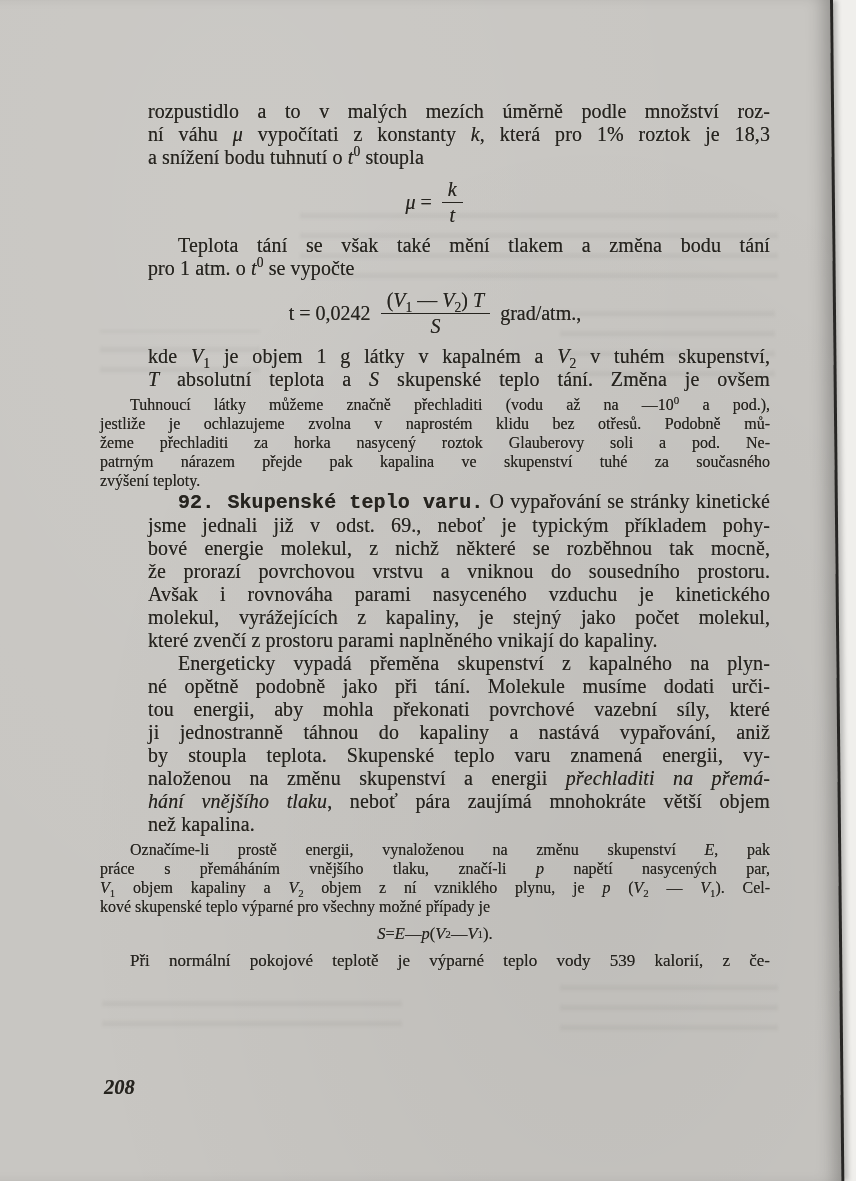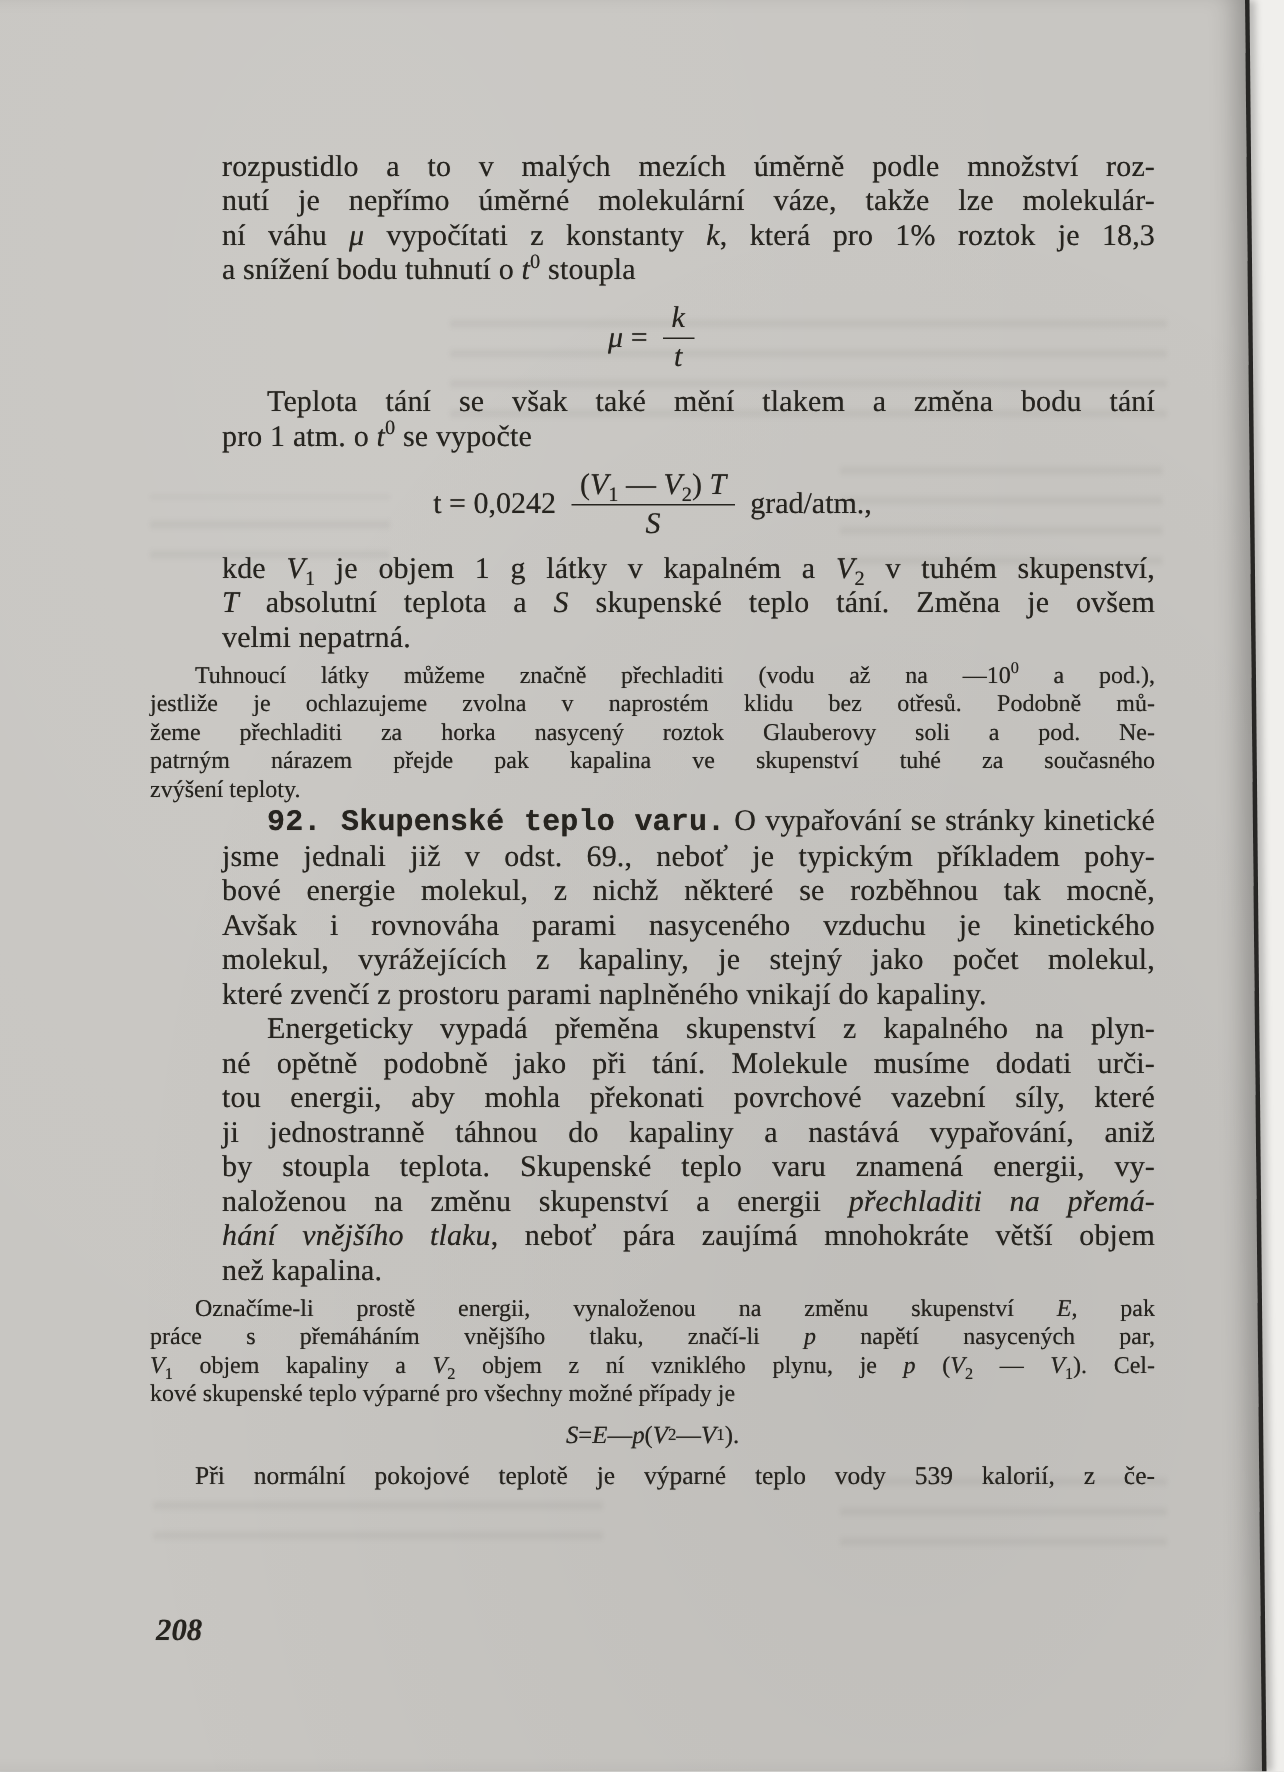--- a/index.html
+++ b/index.html
@@ -85,21 +85,20 @@
 
 <div class="ghost g1"></div>
 <div class="ghost g2"></div>
 <div class="ghost g3"></div>
 <div class="ghost g4"></div>
 <div class="ghost g5"></div>
 
 <div class="content" id="content">
     <div class="para size-normal">
       <div class="line"><span>rozpustidlo a to v malých mezích úměrně podle množství roz-</span></div>
-      <div class="line"><span>nutí je nepřímo úměrné molekulární váze, takže lze molekulár-</span></div>
       <div class="line"><span>ní váhu </span><span class="it">μ</span><span> vypočítati z konstanty </span><span class="it">k</span><span>, která pro 1% roztok je 18,3</span></div>
       <div class="line last"><span>a snížení bodu tuhnutí o </span><span class="it">t</span><sup>0</sup><span> stoupla</span></div>
     </div>
     <div class="formula size-normal">
       <span class="fpart"><span class="it">μ</span><span> =</span></span>
       <span class="frac">
         <span class="num"><span class="it">k</span></span>
         <span class="den"><span class="it">t</span></span>
       </span>
     </div>
@@ -111,33 +110,33 @@
       <span class="fpart"><span>t = 0,0242</span></span>
       <span class="frac">
         <span class="num"><span>(</span><span class="it">V</span><sub>1</sub><span> — </span><span class="it">V</span><sub>2</sub><span>) </span><span class="it">T</span></span>
         <span class="den"><span class="it">S</span></span>
       </span>
       <span class="fpart"><span>grad/atm.,</span></span>
     </div>
     <div class="para size-normal">
       <div class="line"><span>kde </span><span class="it">V</span><sub>1</sub><span> je objem 1 g látky v kapalném a </span><span class="it">V</span><sub>2</sub><span> v tuhém skupenství,</span></div>
       <div class="line"><span class="it">T</span><span> absolutní teplota a </span><span class="it">S</span><span> skupenské teplo tání. Změna je ovšem</span></div>
-      <div class="line last"><span>velmi nepatrná.</span></div>
     </div>
     <div class="para size-petit indent">
       <div class="line"><span>Tuhnoucí látky můžeme značně přechladiti (vodu až na —10</span><sup>0</sup><span> a pod.),</span></div>
       <div class="line"><span>jestliže je ochlazujeme zvolna v naprostém klidu bez otřesů. Podobně mů-</span></div>
       <div class="line"><span>žeme přechladiti za horka nasycený roztok Glauberovy soli a pod. Ne-</span></div>
       <div class="line"><span>patrným nárazem přejde pak kapalina ve skupenství tuhé za současného</span></div>
       <div class="line last"><span>zvýšení teploty.</span></div>
     </div>
     <div class="para size-normal indent">
       <div class="line"><span class="bd">92. Skupenské teplo varu.</span><span> O vypařování se stránky kinetické</span></div>
       <div class="line"><span>jsme jednali již v odst. 69., neboť je typickým příkladem pohy-</span></div>
       <div class="line"><span>bové energie molekul, z nichž některé se rozběhnou tak mocně,</span></div>
+      <div class="line"><span>že prorazí povrchovou vrstvu a vniknou do sousedního prostoru.</span></div>
       <div class="line"><span>Avšak i rovnováha parami nasyceného vzduchu je kinetického</span></div>
       <div class="line"><span>molekul, vyrážejících z kapaliny, je stejný jako počet molekul,</span></div>
       <div class="line last"><span>které zvenčí z prostoru parami naplněného vnikají do kapaliny.</span></div>
     </div>
     <div class="para size-normal indent">
       <div class="line"><span>Energeticky vypadá přeměna skupenství z kapalného na plyn-</span></div>
       <div class="line"><span>né opětně podobně jako při tání. Molekule musíme dodati urči-</span></div>
       <div class="line"><span>tou energii, aby mohla překonati povrchové vazební síly, které</span></div>
       <div class="line"><span>ji jednostranně táhnou do kapaliny a nastává vypařování, aniž</span></div>
       <div class="line"><span>by stoupla teplota. Skupenské teplo varu znamená energii, vy-</span></div>

